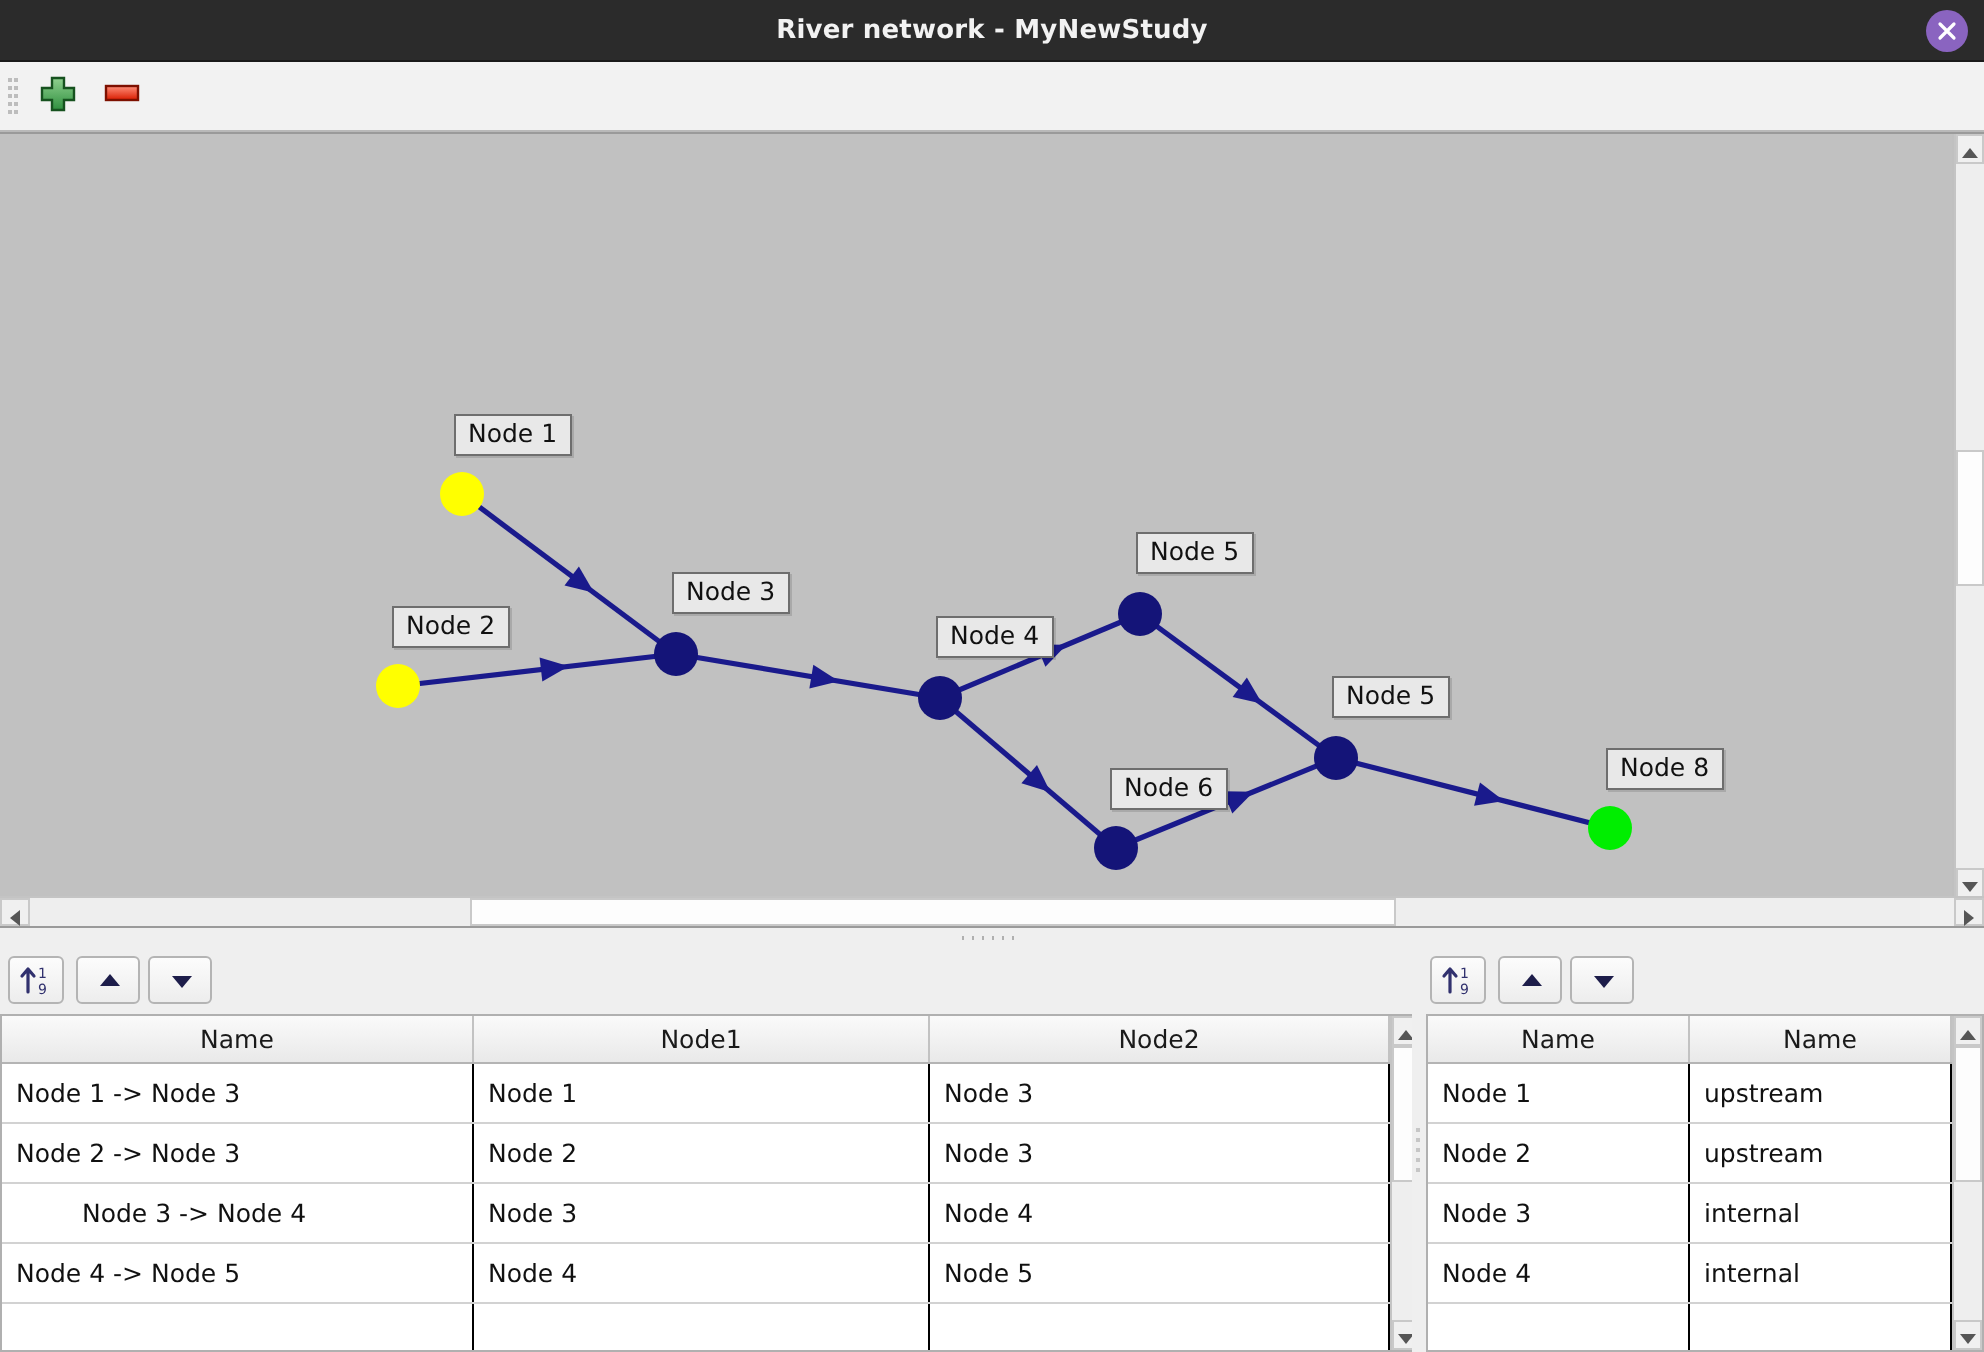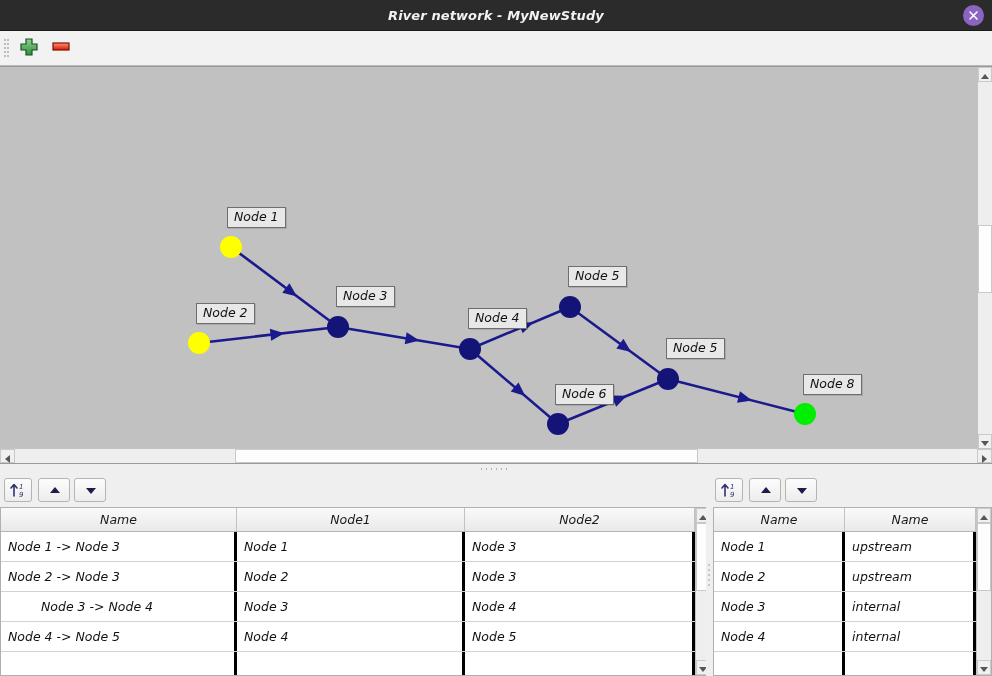--- a/index.html
+++ b/index.html
@@ -8,21 +8,20 @@
     width: 992px; height: 676px;
     overflow: hidden;
     font-family: "DejaVu Sans", "Liberation Sans", sans-serif;
     background: #ededed;
   }
 
   #app {
     position: relative;
     width: 992px; height: 676px;
     background: #6d28d9;
-    font-style: italic;
   }
 
   
   .titlebar {
     position: absolute; left: 0; top: 0;
     width: 992px; height: 31px;
     background: #2b2b2b;
     border-bottom: 1px solid #1a1a1a;
   }
   .titlebar-text {
@@ -201,21 +200,21 @@
     position: absolute; left: 0; height: 30px;
     border-bottom: 1px solid #d2d2d2;
     background: #fff;
   }
   .td {
     position: absolute; top: 0; height: 29px;
     line-height: 29px;
     font-size: 12.5px;
     color: #111;
     padding-left: 7px;
-    border-right: 3px solid #000000;
+    border-right: 1px solid #000000;
     overflow: hidden;
     white-space: nowrap;
   }
 </style>
 </head>
 <body>
 
 <div id="app">
 
   <div class="titlebar">

